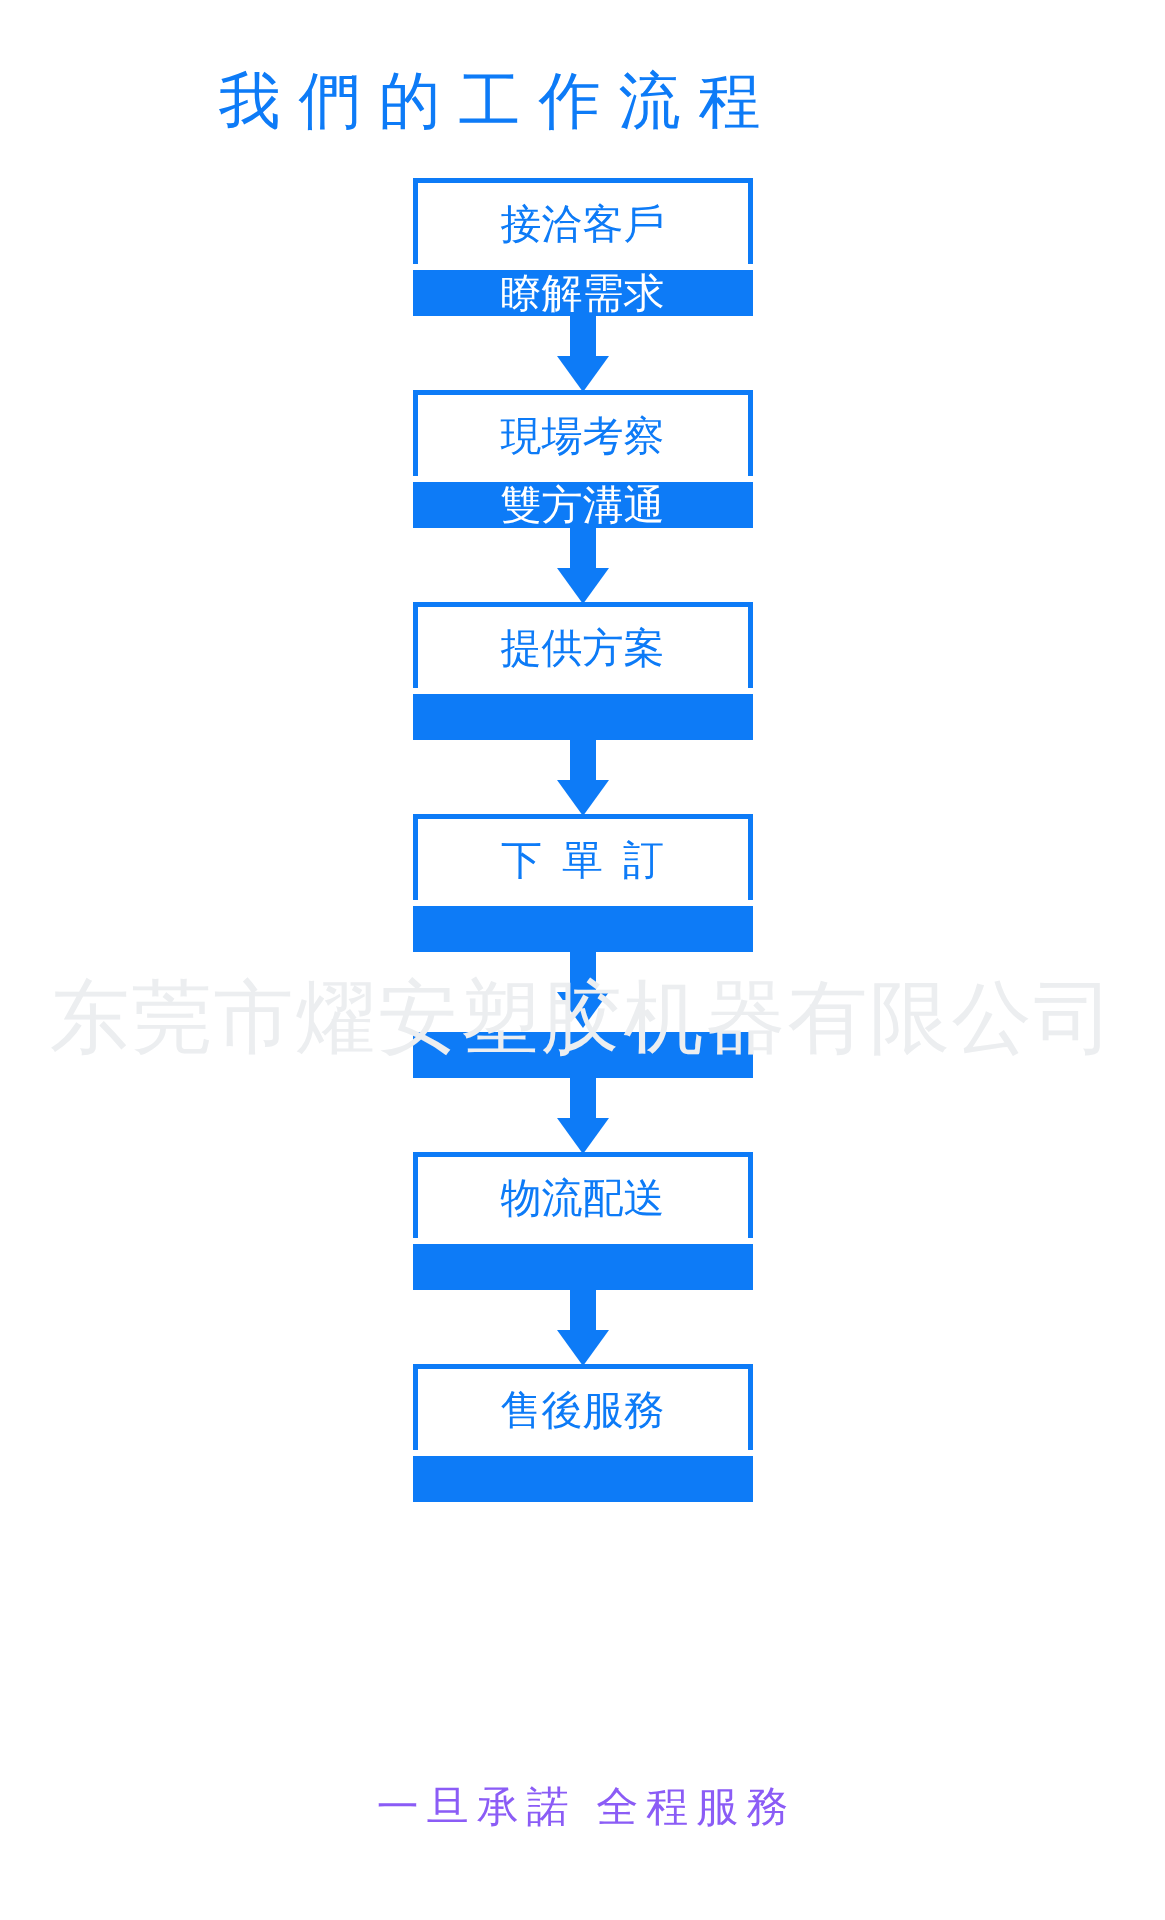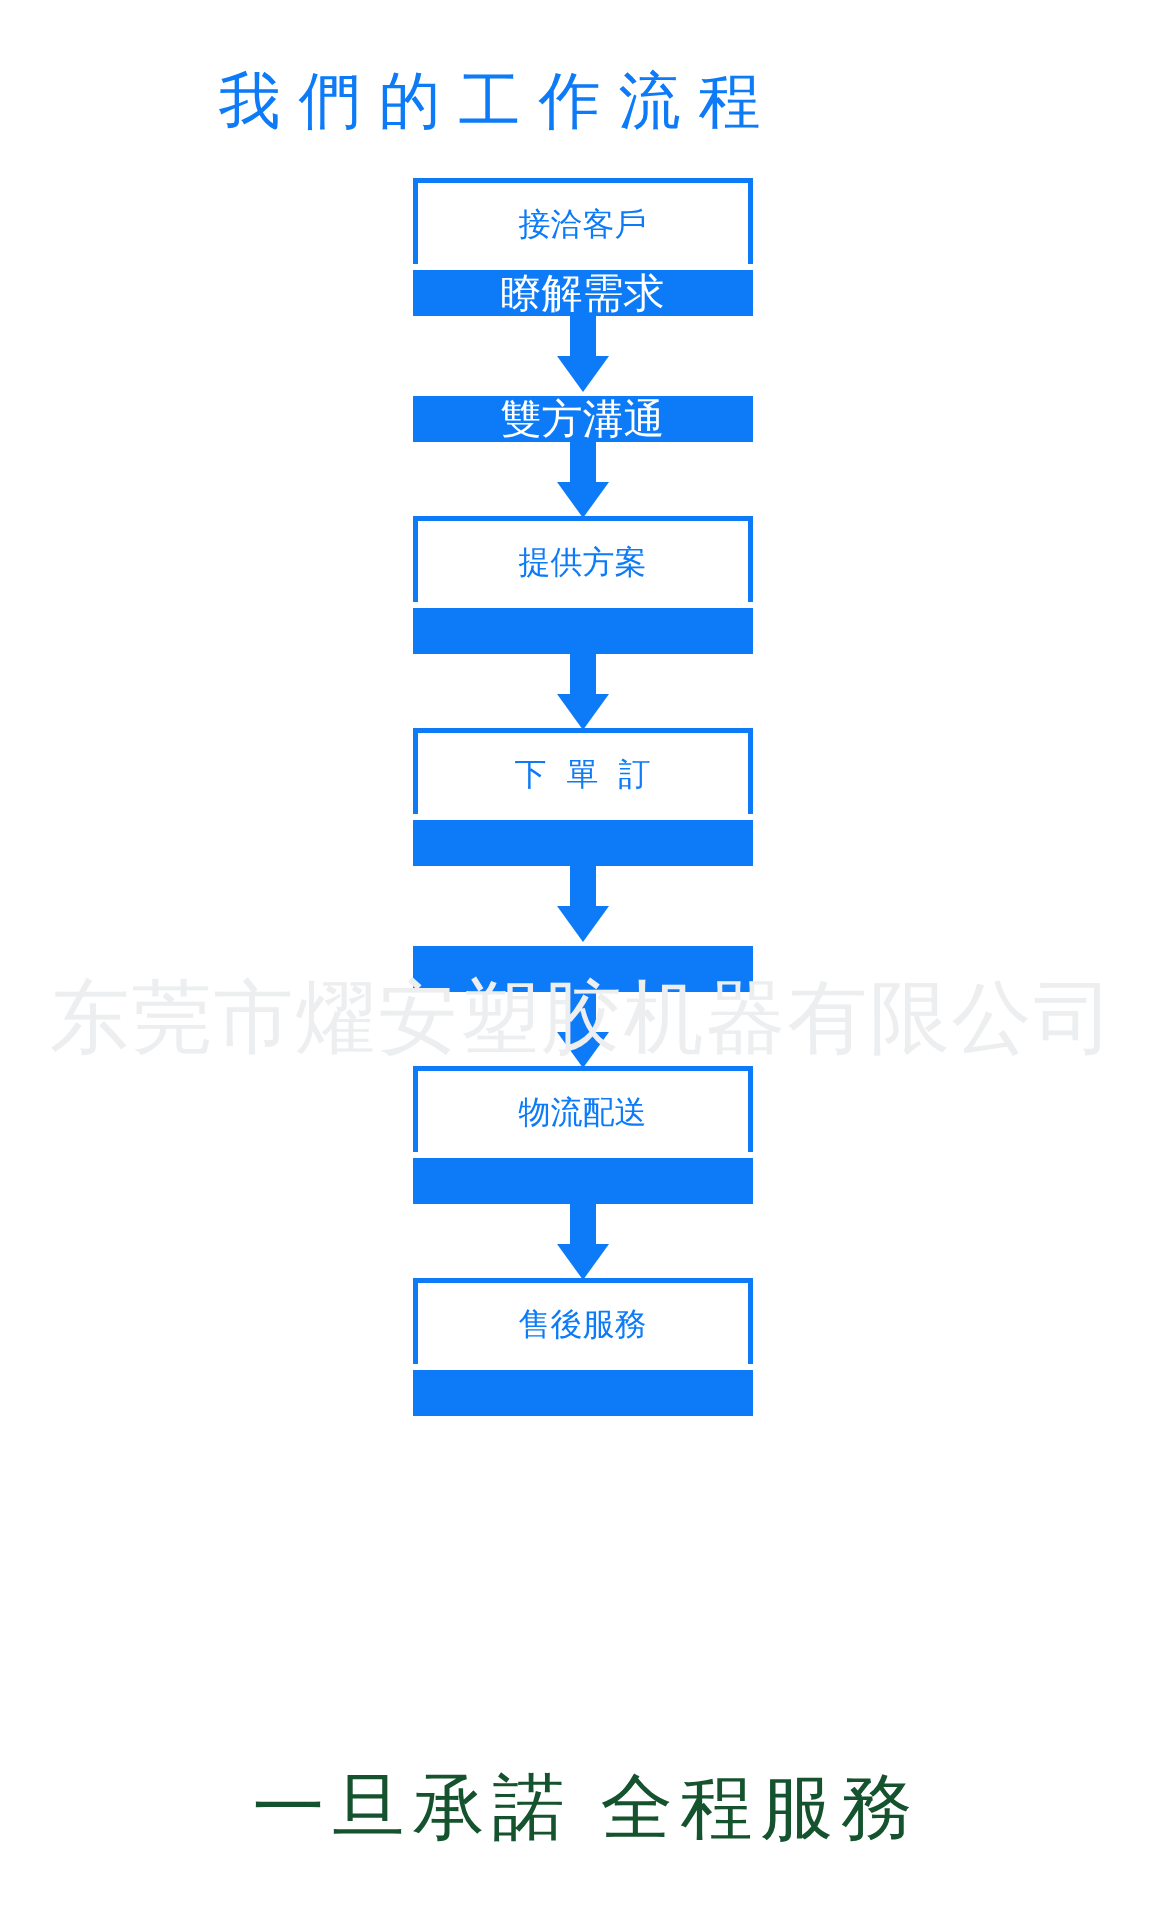--- a/index.html
+++ b/index.html
@@ -76,21 +76,21 @@
     box-sizing: border-box;
     border: 5px solid #0d7bf7;
     border-bottom: none;
     background: #ffffff;
     height: 86px;
     display: flex;
     align-items: center;
     justify-content: center;
   }
   .node-top-label {
-    font-size: 32px;
+    font-size: 41px;
     line-height: 48px;
     color: #0d7bf7;
     white-space: nowrap;
   }
   .node-top-label.spaced {
     letter-spacing: 20px;
     text-indent: 20px;
   }
 
   .node-bottom {
@@ -137,23 +137,23 @@
     border-top: 36px solid #0d7bf7;
   }
 
   
   .footer {
     position: absolute;
     top: 1768px;
     left: 0;
     width: 1165px;
     text-align: center;
-    font-size: 72px;
+    font-size: 42px;
     line-height: 78px;
-    color: #14532d;
+    color: #8b5cf6;
     letter-spacing: 8px;
     text-indent: 8px;
     white-space: nowrap;
     z-index: 3;
   }
 </style>
 </head>
 <body>
 
 <div id="canvas">
@@ -169,20 +169,23 @@
         </div>
         <div class="node-bottom">
           <span class="node-bottom-label">瞭解需求</span>
         </div>
       </div>
       <div class="arrow">
         <div class="arrow-shaft"></div>
         <div class="arrow-head"></div>
       </div>
       <div class="node">
+        <div class="node-top">
+          <span class="node-top-label">現場考察</span>
+        </div>
         <div class="node-bottom">
           <span class="node-bottom-label">雙方溝通</span>
         </div>
       </div>
       <div class="arrow">
         <div class="arrow-shaft"></div>
         <div class="arrow-head"></div>
       </div>
       <div class="node">
         <div class="node-top">

